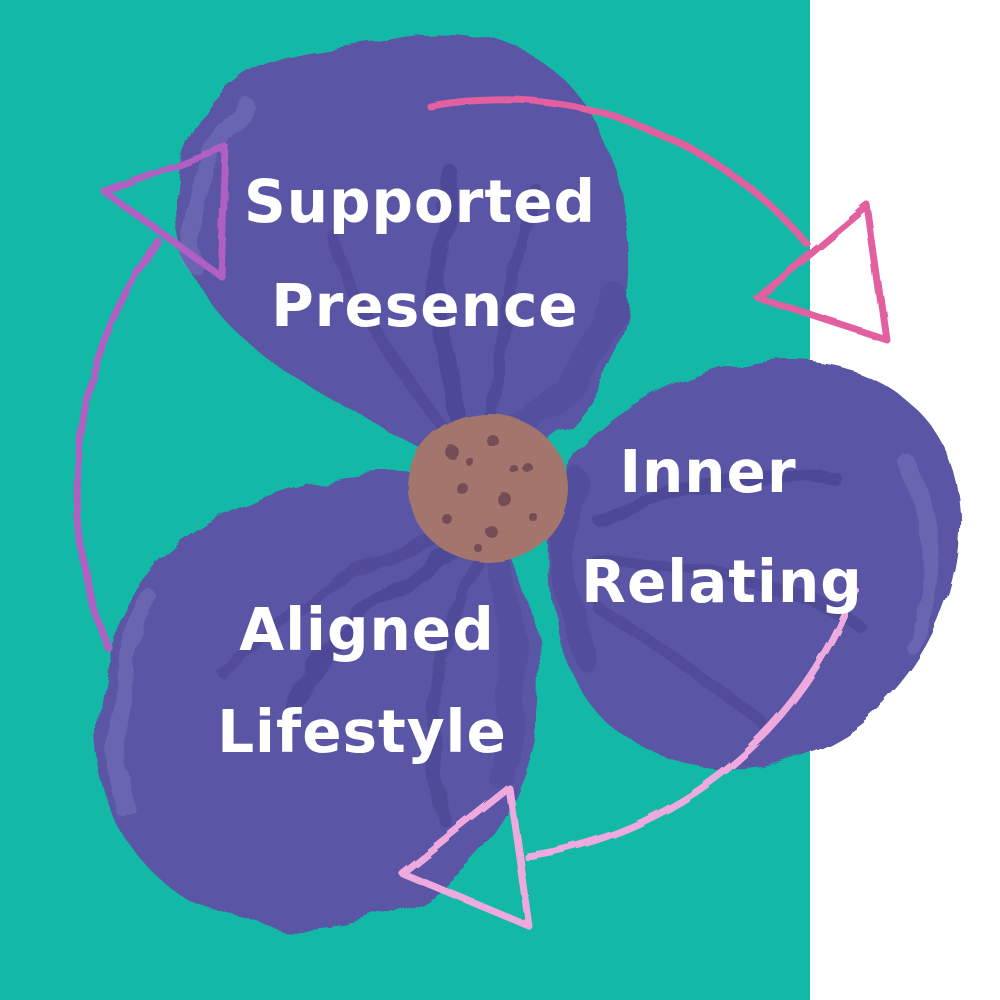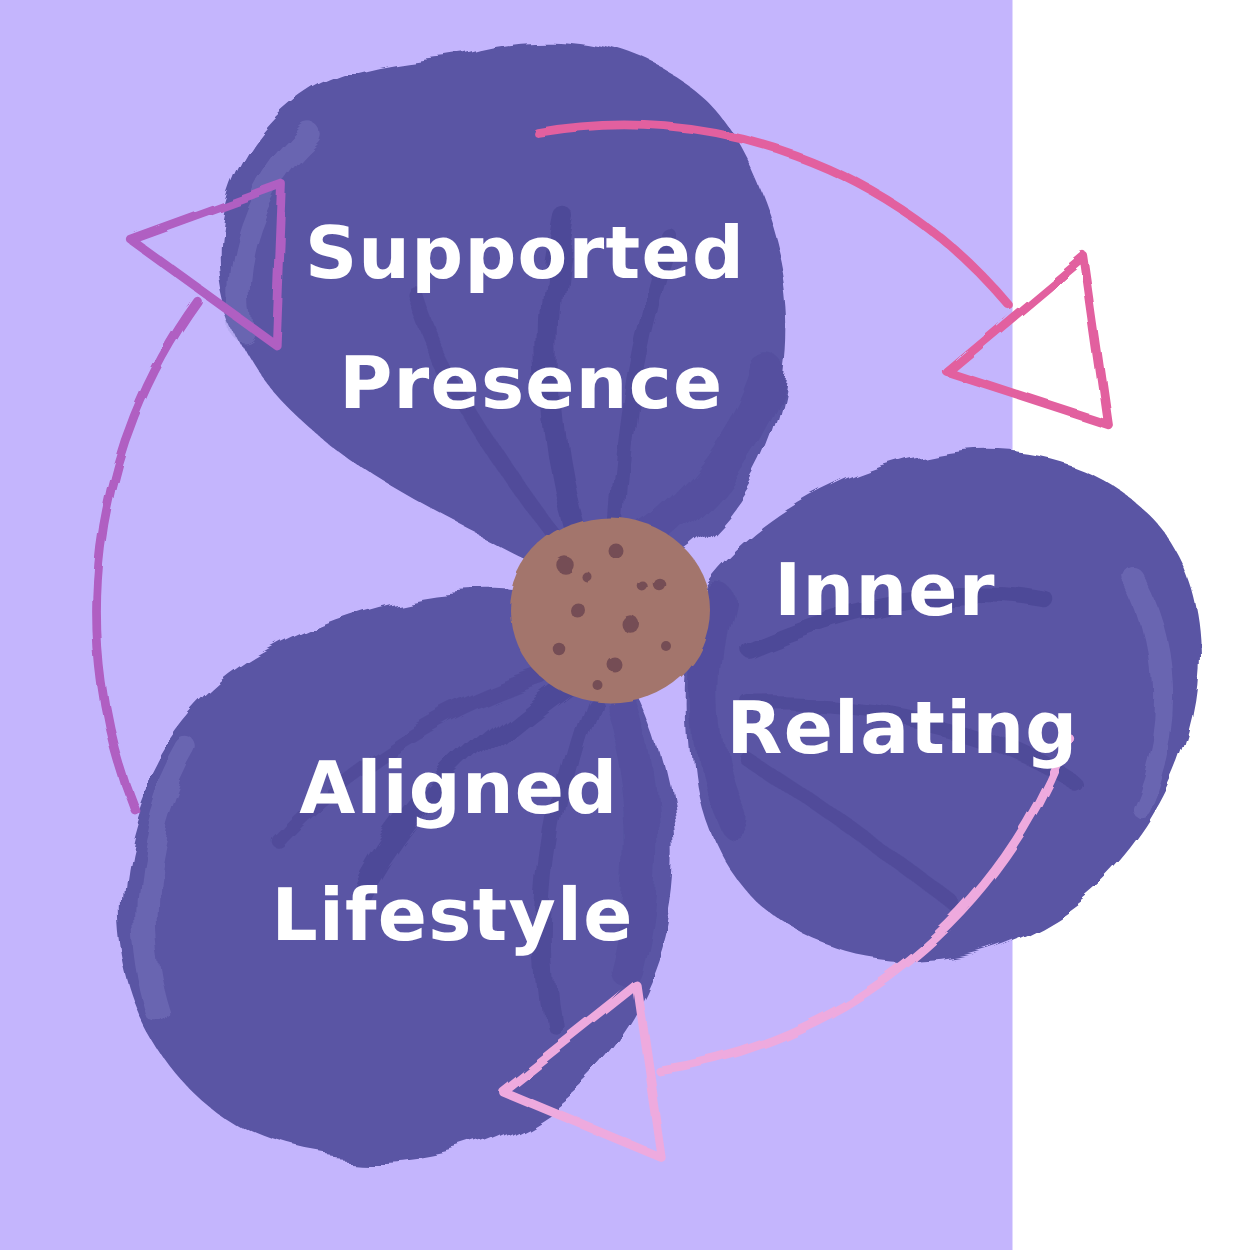--- a/index.html
+++ b/index.html
@@ -7,21 +7,21 @@
     padding: 0;
     width: 1000px;
     height: 1000px;
     overflow: hidden;
     font-family: "DejaVu Sans", "Liberation Sans", sans-serif;
   }
   .stage {
     position: relative;
     width: 810px;
     height: 1000px;
-    background: #c4b5fd;
+    background: #14b8a6;
     text-decoration: underline;
   }
   svg { display: block; }
   text {
     font-family: "DejaVu Sans", "Liberation Sans", sans-serif;
     font-weight: 700;
     letter-spacing: 1px;
   }
 </style>
 </head>

